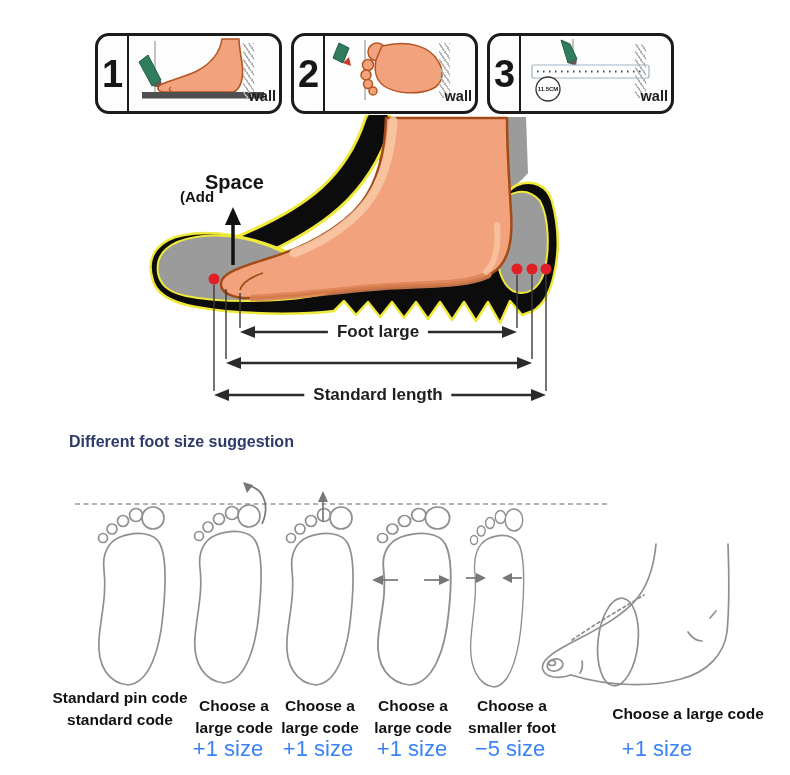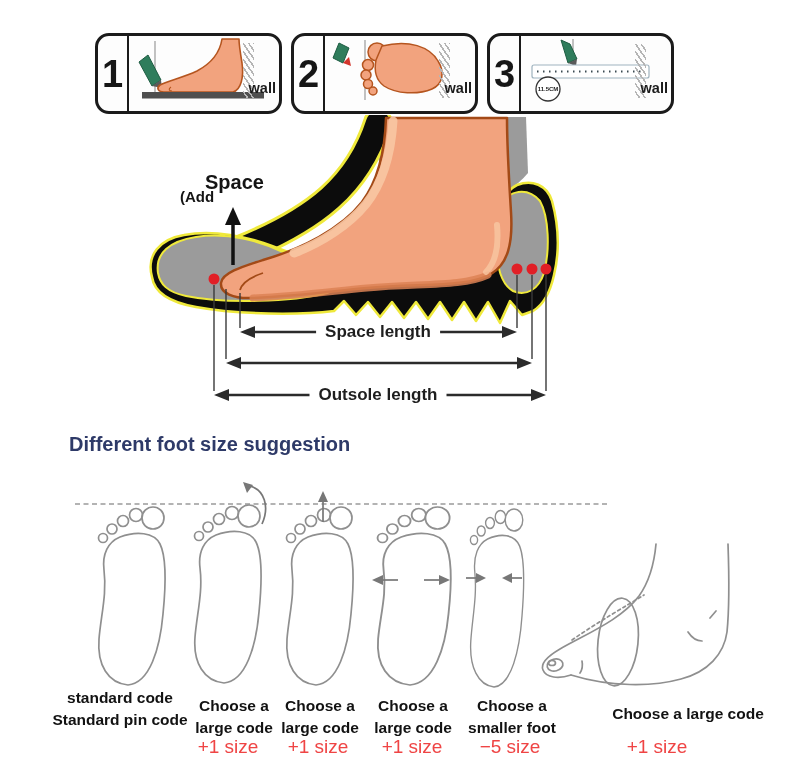--- a/index.html
+++ b/index.html
@@ -6,41 +6,41 @@
   body{font-family:"Liberation Sans","DejaVu Sans",sans-serif;}
   #page{position:relative;width:790px;height:775px;background:#fff;overflow:hidden;margin:0 auto;}
 
   
   .panels{position:absolute;left:95px;top:33px;display:flex;gap:9px;}
   .panel{position:relative;width:181px;height:75px;border:3px solid #1b1b1b;border-radius:14px;background:#fdfdfd;display:flex;}
   .step-num{width:29px;border-right:2.5px solid #1b1b1b;display:flex;align-items:center;justify-content:center;
             font-size:38px;font-weight:800;color:#161616;line-height:1;}
   .panel-art{position:relative;flex:1;}
   .panel-art svg{position:absolute;left:0;top:0;}
-  .wall-label{position:absolute;right:3px;top:44px;font-size:14.5px;font-weight:600;color:#1c1c1c;}
+  .wall-label{position:absolute;right:3px;top:52px;font-size:14.5px;font-weight:600;color:#1c1c1c;}
   .hatch{position:absolute;right:25px;top:7px;width:11px;height:55px;
          background:repeating-linear-gradient(55deg,transparent 0 3px,#b5b5b5 3px 4.6px);}
   .hatch3{top:8px;height:54px;}
 
   
   .fig{position:absolute;left:0;top:115px;width:790px;height:310px;}
   .fig svg{position:absolute;left:0;top:0;}
   .space-title{position:absolute;left:205px;top:56px;font-size:20px;font-weight:800;color:#141414;}
   .space-row{position:absolute;left:180px;top:73px;display:flex;align-items:flex-end;white-space:nowrap;}
   .space-add{font-size:15px;font-weight:800;color:#141414;}
   .space-range{font-size:24px;font-weight:800;color:#e11f26;letter-spacing:-0.5px;}
   .len-label{position:absolute;transform:translateX(-50%);left:378px;background:#fff;padding:0 9px;
              font-size:17px;font-weight:700;color:#1e1e1e;white-space:nowrap;line-height:22px;}
 
   
-  .heading{position:absolute;left:69px;top:433px;font-size:20px;font-weight:800;color:#2e3a68;}
+  .heading{position:absolute;left:69px;top:433px;font-size:16px;font-weight:800;color:#2e3a68;}
   .feet{position:absolute;left:0;top:478px;width:790px;height:215px;}
   .cap{position:absolute;transform:translateX(-50%);text-align:center;font-size:15.5px;font-weight:700;
        color:#121212;line-height:1.42;white-space:nowrap;}
-  .size-note{position:absolute;transform:translateX(-50%);font-size:19px;color:#ef4444;white-space:nowrap;}
+  .size-note{position:absolute;transform:translateX(-50%);font-size:22px;color:#3b82f6;white-space:nowrap;}
 </style>
 </head>
 <body>
 
 <div id="page">
 
   <div class="panels">
 
     <div class="panel">
       <div class="step-num">1</div>
@@ -171,22 +171,22 @@
         <circle cx="214" cy="164" r="5.5"></circle>
         <circle cx="517" cy="154" r="5.5"></circle>
         <circle cx="532" cy="154" r="5.5"></circle>
         <circle cx="546" cy="154" r="5.5"></circle>
       </g>
     </svg>
     <div class="space-title">Space</div>
     <div class="space-row">
       <span class="space-add">(Add</span>
     </div>
-    <div class="len-label" style="top:206px">Space length</div>
-    <div class="len-label" style="top:269px">Outsole length</div>
+    <div class="len-label" style="top:206px">Foot large</div>
+    <div class="len-label" style="top:269px">Standard length</div>
   </div>
 
   <div class="heading">Different foot size suggestion</div>
 
   <div class="feet">
     <svg width="790" height="215" viewBox="0 0 790 215">
       <defs>
         <g id="fp" fill="#ffffff" stroke="#8f8f8f" stroke-width="1.7" stroke-linejoin="round">
           <path d="M40,181 C20,179 9,161 11,135 C13,111 19,90 16,66 C14,50 20,38 32,33 C48,27 66,28 72,40 C78,52 78,80 75,110 C72,144 62,179 40,181 Z"></path>
           <circle cx="15" cy="34" r="4.5"></circle>
@@ -224,22 +224,22 @@
         <path d="M42,117 c1,5 0,9 -2,12"></path>
         <path d="M32,96 C58,78 86,62 104,51" stroke-dasharray="3 3"></path>
         <ellipse cx="78" cy="98" rx="20" ry="44" transform="rotate(6 78 98)"></ellipse>
         <path d="M148,88 c4,6 9,9 14,9"></path>
         <path d="M170,74 l6,-7"></path>
       </g>
     </svg>
   </div>
 
   <div class="cap" style="left:120px;top:687px">
+    <div>Standard pin code</div>
     <div>standard code</div>
-    <div>Standard pin code</div>
   </div>
   <div class="cap" style="left:234px;top:695px">
     <div>Choose a</div>
     <div>large code</div>
   </div>
   <div class="cap" style="left:320px;top:695px">
     <div>Choose a</div>
     <div>large code</div>
   </div>
   <div class="cap" style="left:413px;top:695px">

